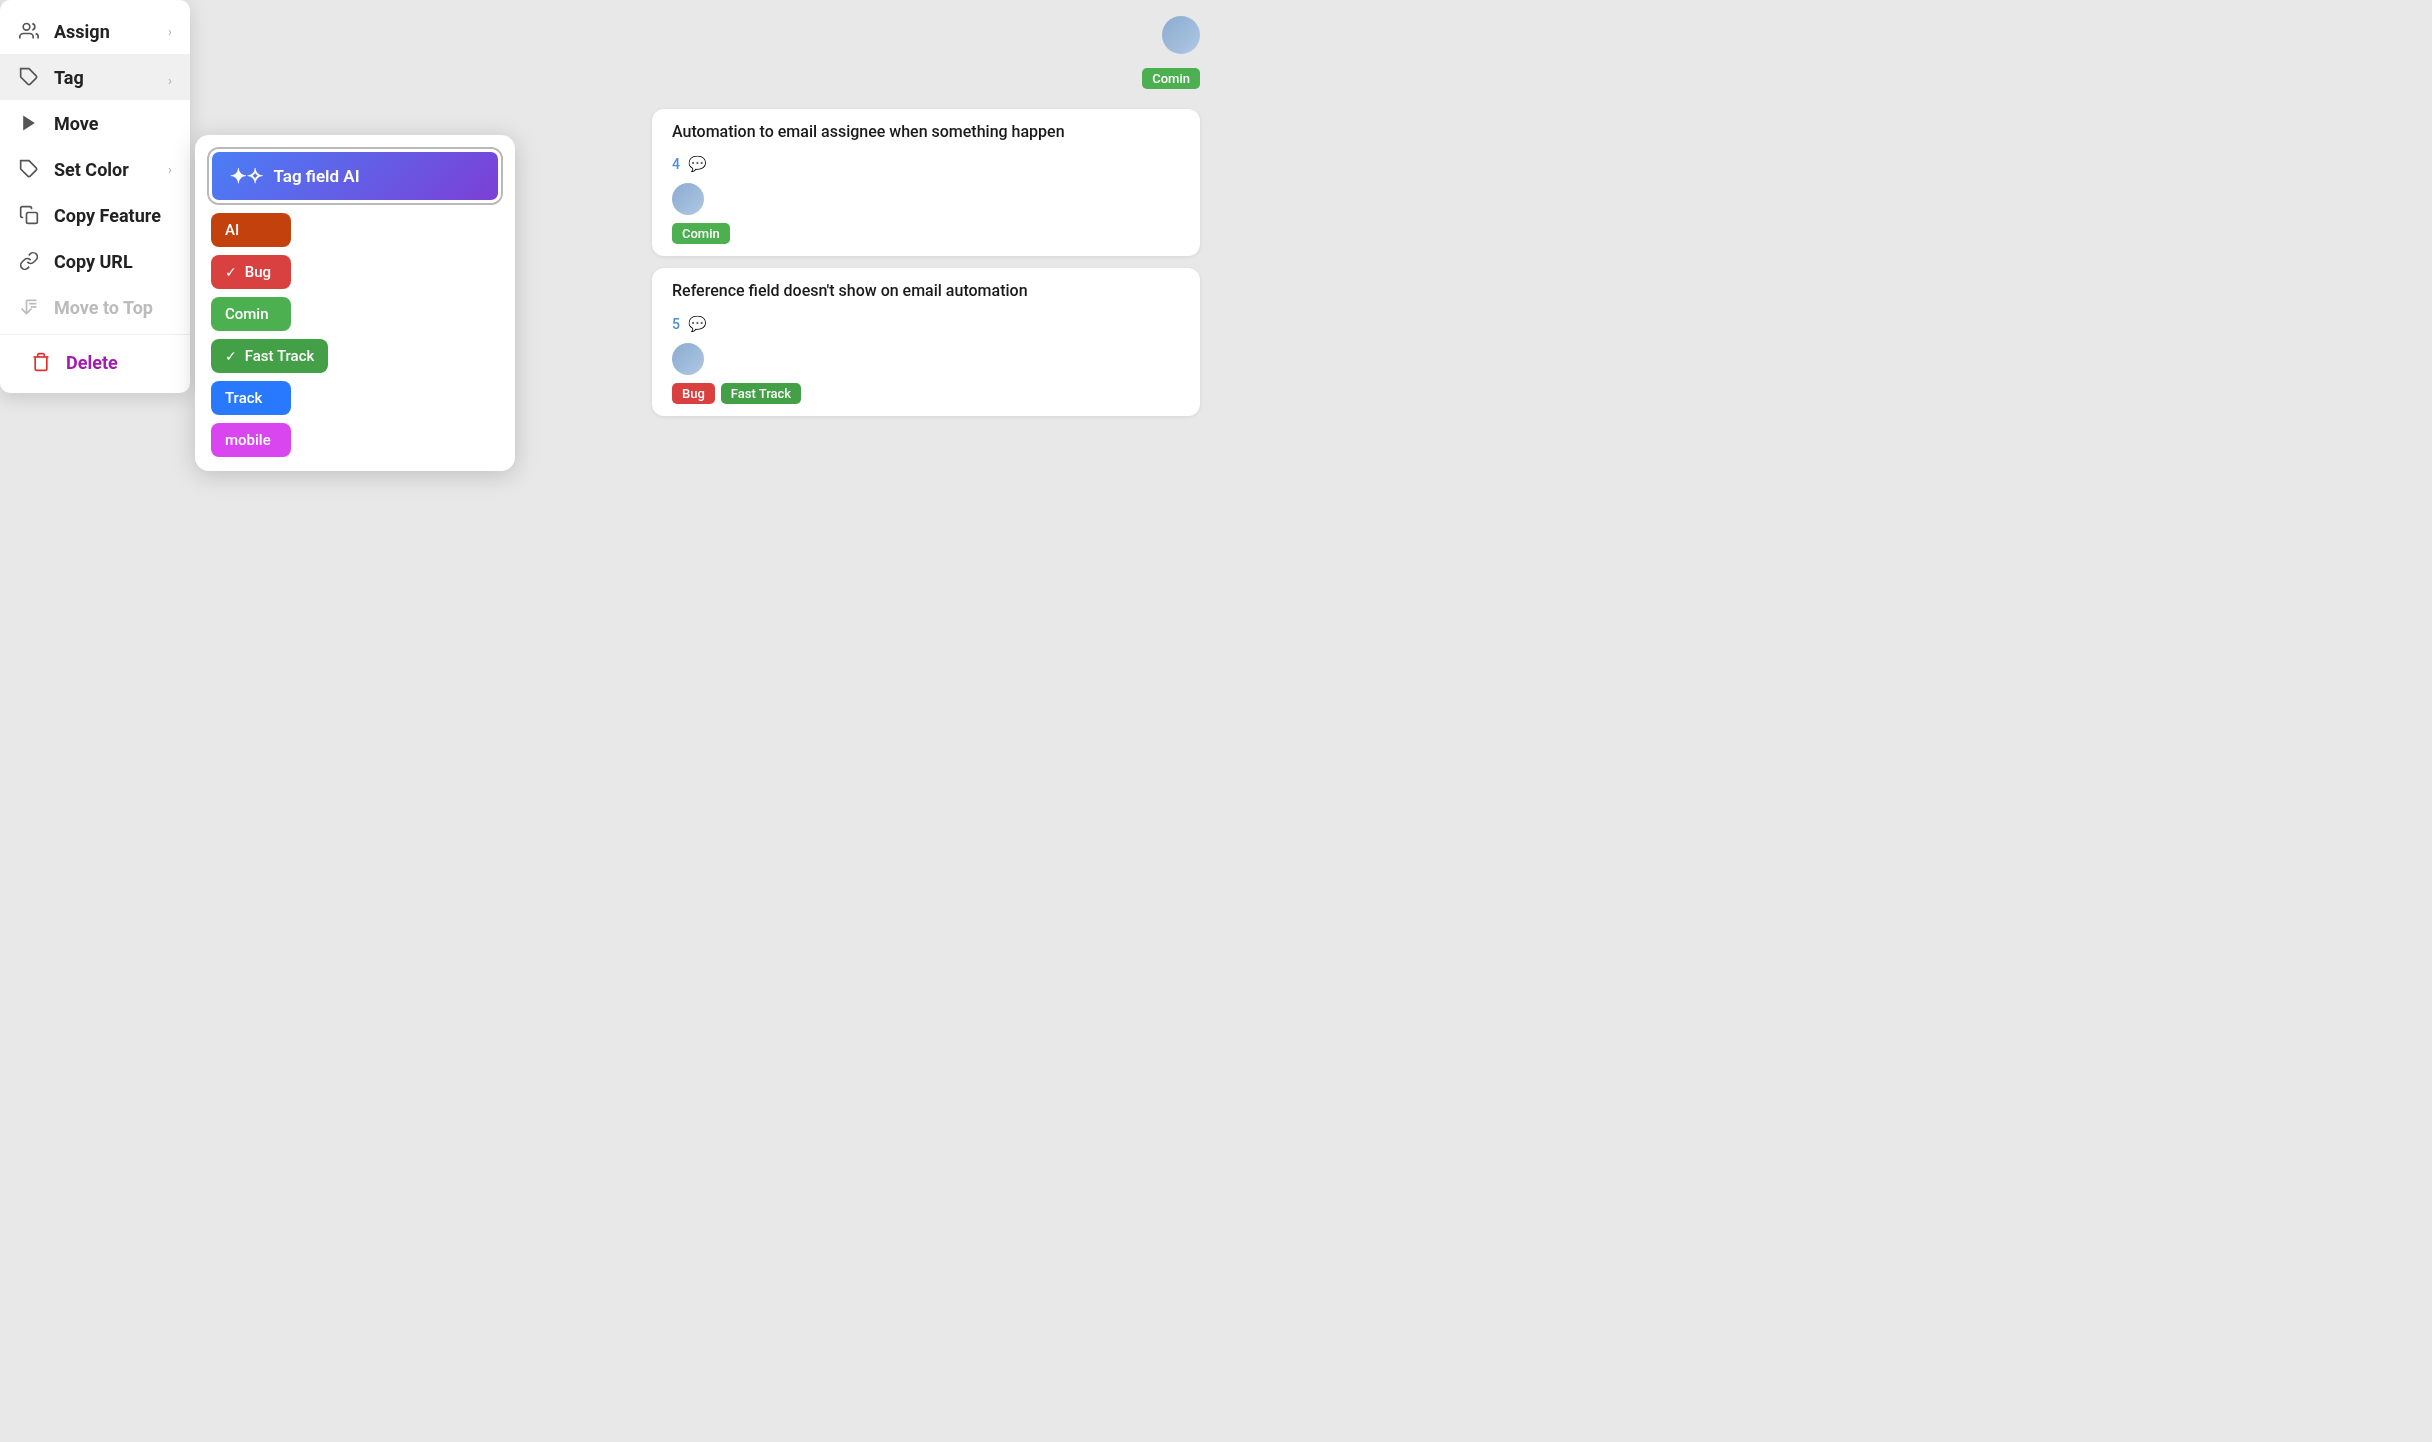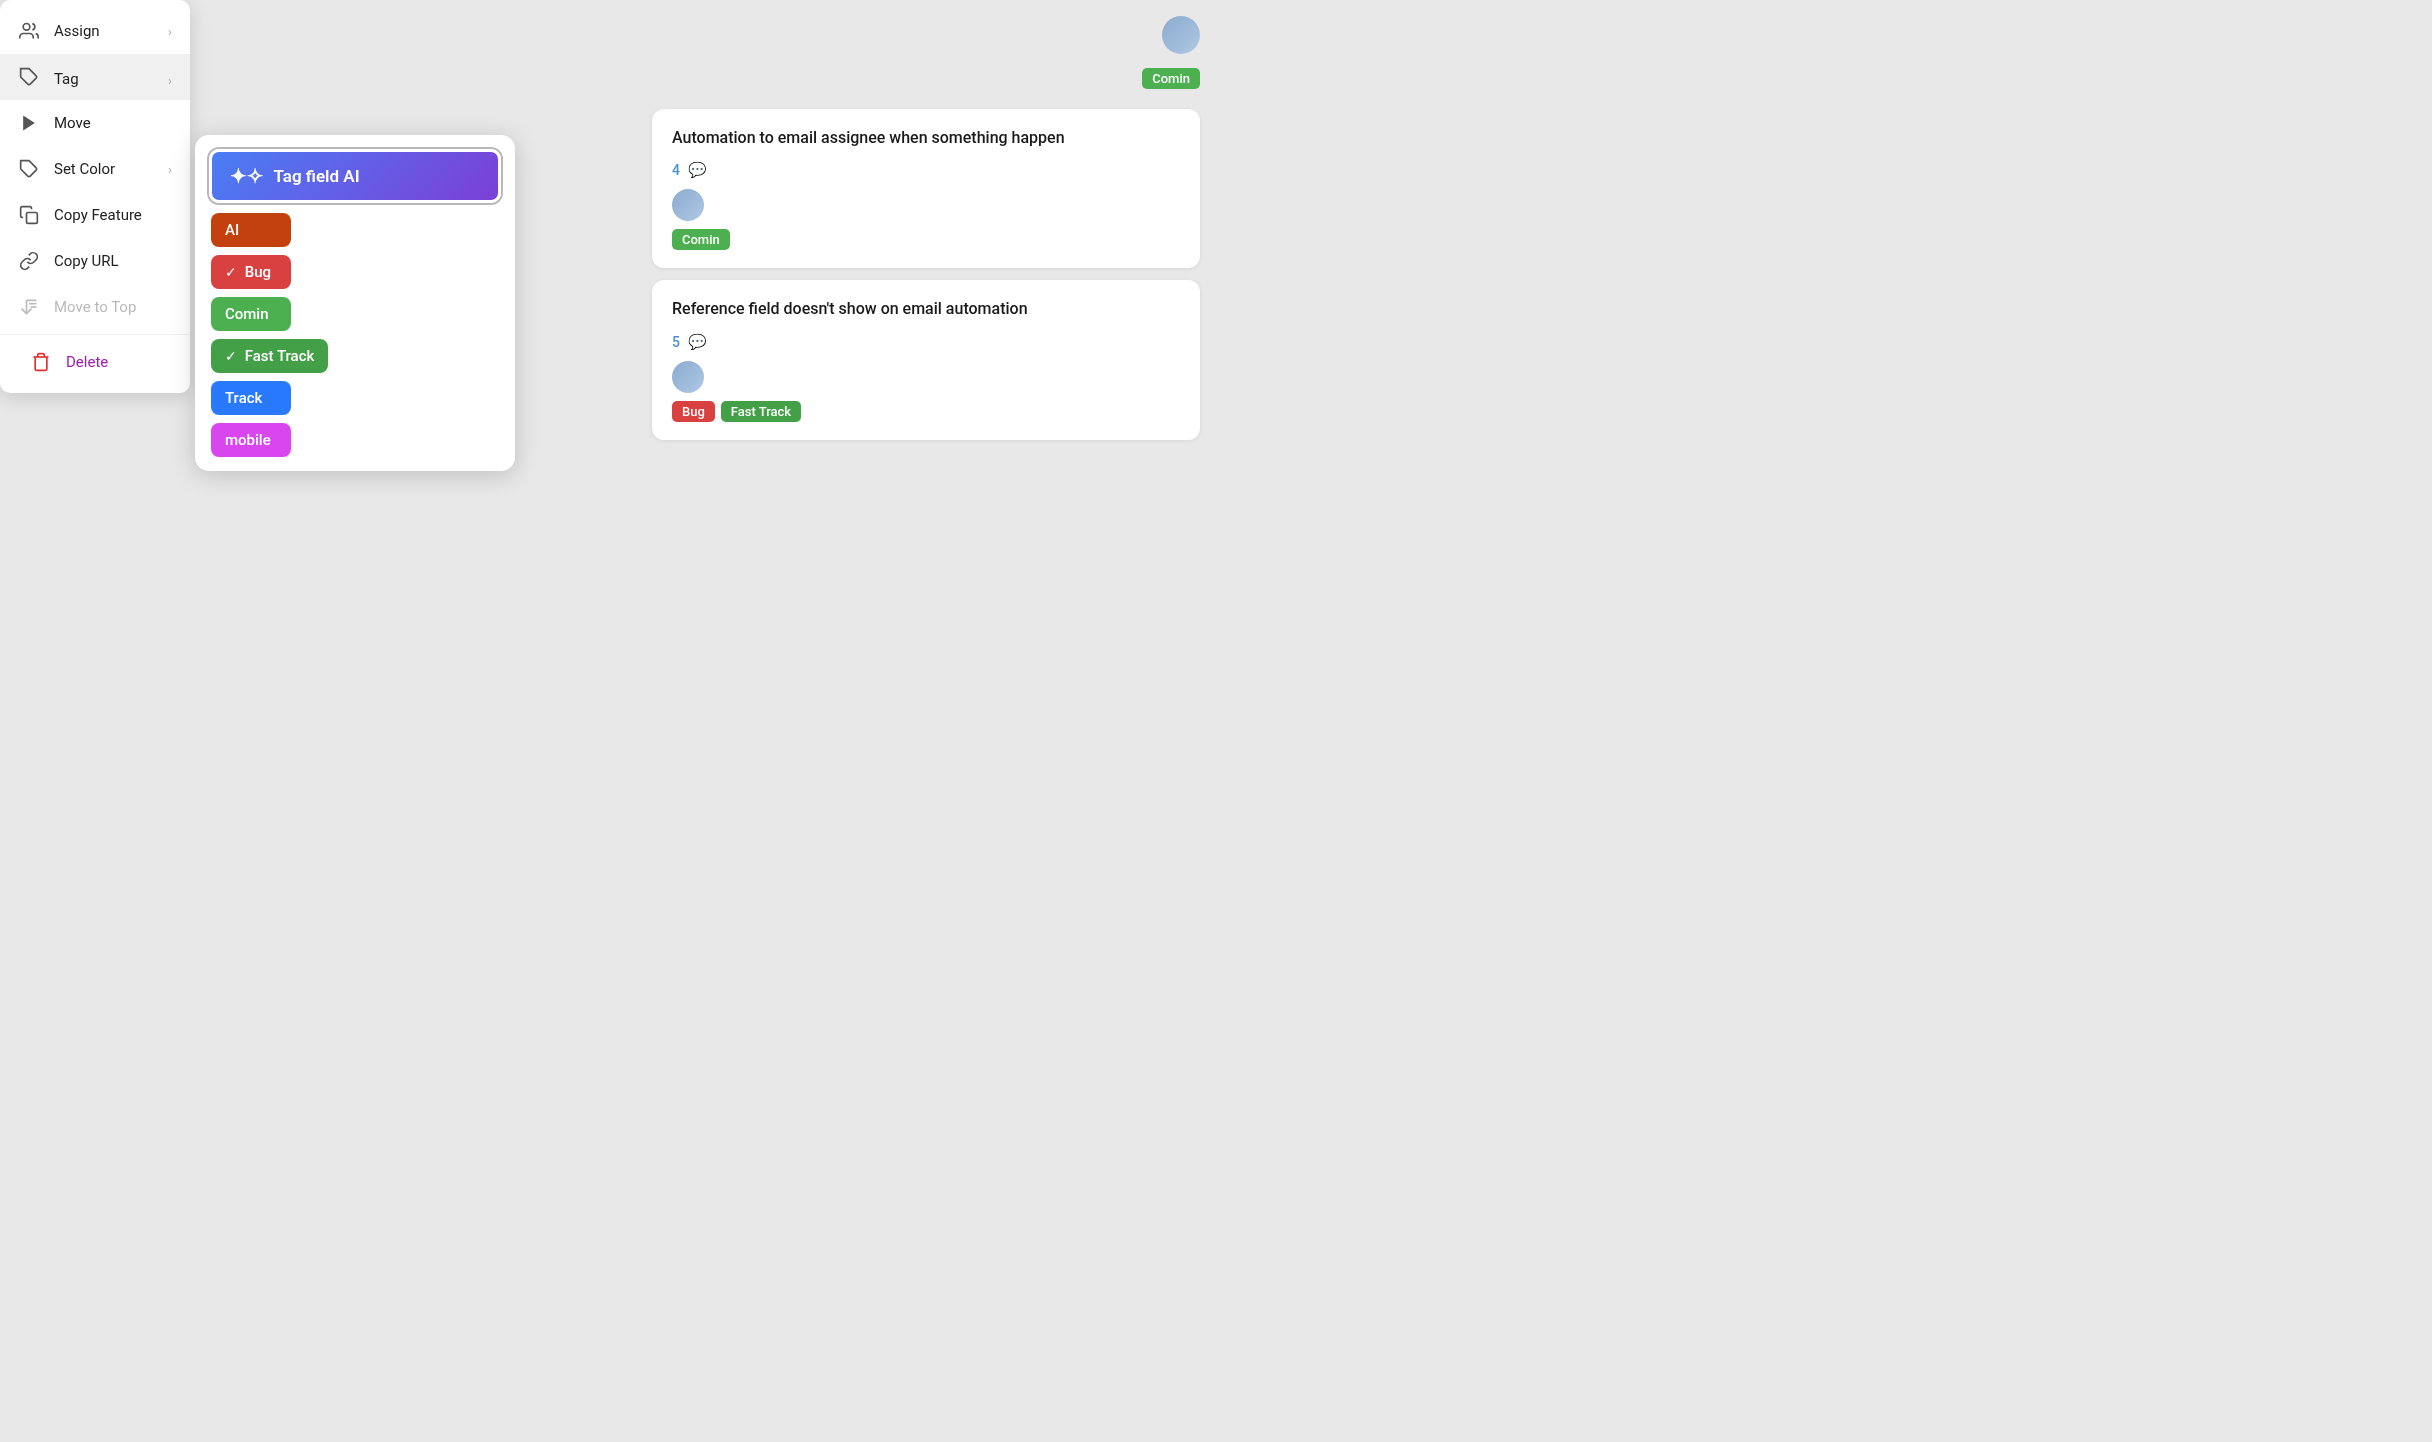--- a/index.html
+++ b/index.html
@@ -45,22 +45,22 @@
       justify-content: center;
       flex-shrink: 0;
       color: #555;
       font-size: 17px;
     }
     .menu-item.delete-item .menu-icon {
       color: #e03030;
     }
     .menu-item .menu-label {
       flex: 1;
-      font-size: 15px;
-      font-weight: 400;
+      font-size: 18px;
+      font-weight: 700;
     }
     .menu-item .chevron {
       color: #aaa;
       font-size: 13px;
     }
     .menu-divider {
       height: 1px;
       background: #f0f0f0;
       margin: 4px 0;
     }
@@ -150,21 +150,21 @@
       height: 721px;
       background: #e8e8e8;
       padding: 16px;
       display: flex;
       flex-direction: column;
       gap: 12px;
     }
     .feature-card {
       background: #ffffff;
       border-radius: 12px;
-      padding: 18px 20px;
+      padding: 12px 20px;
       box-shadow: 0 1px 4px rgba(0,0,0,0.08);
     }
     .card-title {
       font-size: 16px;
       font-weight: 500;
       color: #1a1a1a;
       margin-bottom: 12px;
       line-height: 1.4;
     }
     .card-meta {

